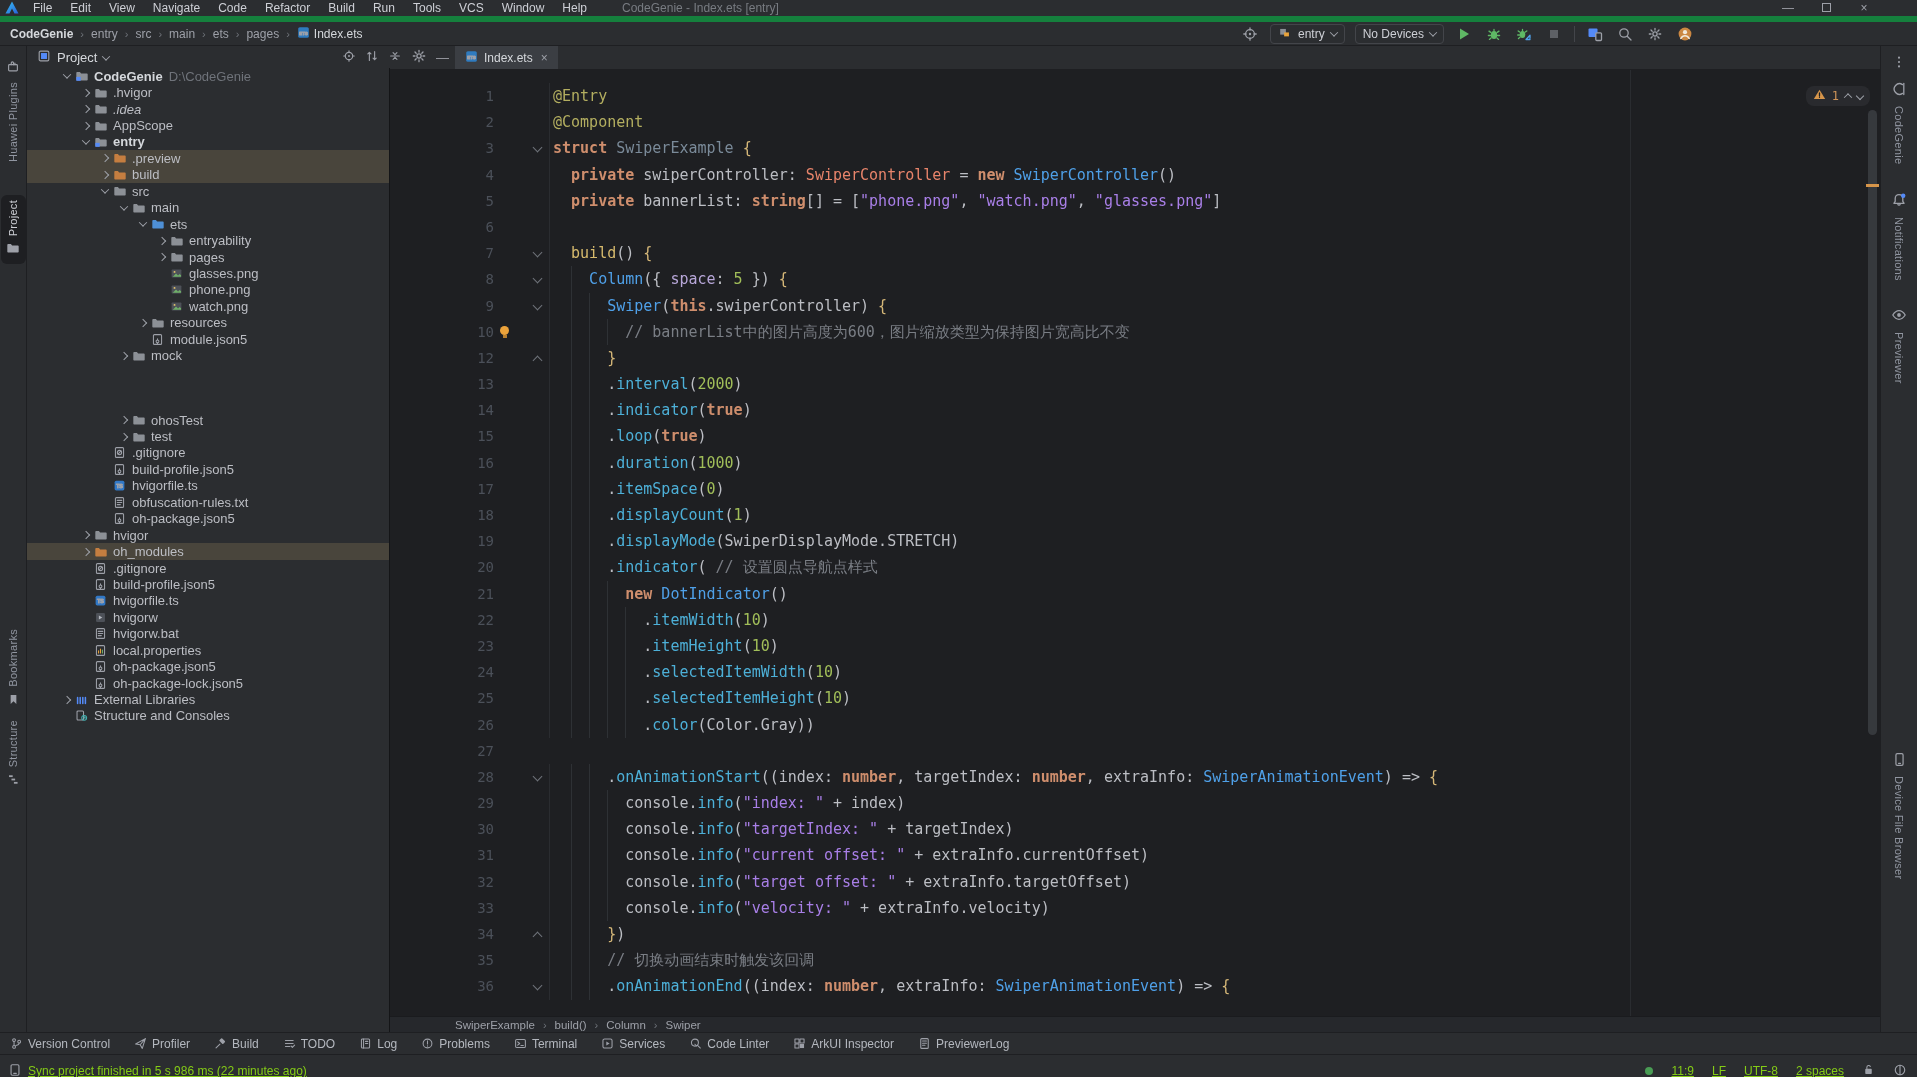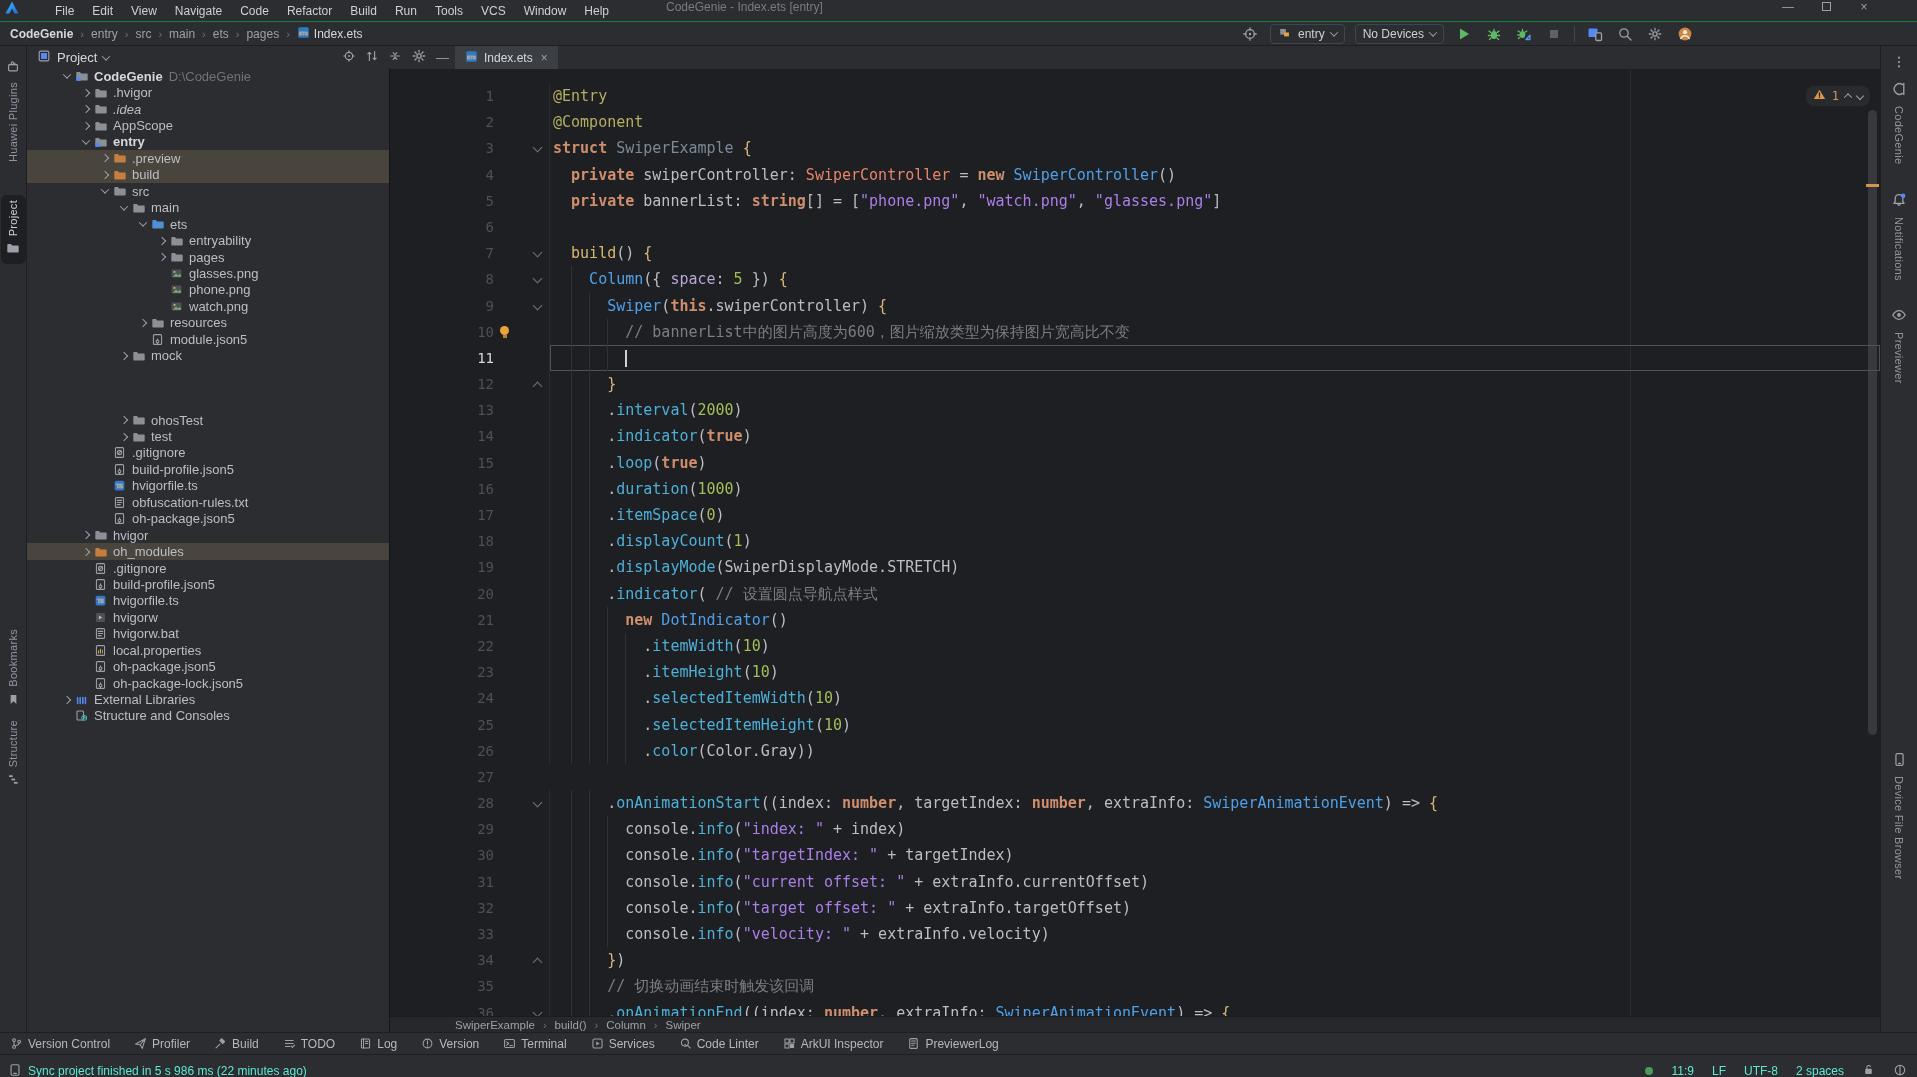--- a/index.html
+++ b/index.html
@@ -1,22 +1,22 @@
 <!DOCTYPE html>
 <html><head>
 <meta charset="utf-8">
 <style>
   * { margin:0; padding:0; box-sizing:border-box; }
   html,body { width:1917px; height:1077px; overflow:hidden; background:#1E1F22;
     font-family:"Liberation Sans", sans-serif; -webkit-font-smoothing:antialiased; }
   .app { width:1917px; height:1077px; display:flex; flex-direction:column; color:#BCBEC4; }
 
   
-  .titlebar { height:22px; background:#2B2D30; display:flex; align-items:flex-start; flex:0 0 22px;
-    border-bottom:1px solid #15803d;gap:22px; }
+  .titlebar { height:22px; background:#2B2D30; display:flex; align-items:center; flex:0 0 22px;
+    border-bottom:6px solid #15803d; }
   .applogo { width:24px; display:flex; justify-content:center; }
   .menus { display:flex; height:100%; align-items:center; }
   .menu-item { padding:0 9px; font-size:12px; color:#CED0D6; height:100%; display:flex; align-items:center; cursor:default; }
   .wtitle { font-size:12px; color:#787C82; margin-left:26px; }
   .winbtns { margin-left:auto; display:flex; align-items:center; gap:24px; padding-right:46px; }
   .winbtn { color:#9DA0A8; font-size:12px; width:14px; text-align:center; }
   .winbtn .sq { display:inline-block; width:9px; height:9px; border:1px solid #9DA0A8; }
 
   
   .row2 { height:24px; flex:0 0 24px; background:#2B2D30; display:flex; align-items:center;
@@ -109,21 +109,21 @@
   .minichv.d { transform:rotate(45deg); }
 
   .ebreadcrumb { height:16px; flex:0 0 16px; background:#26282C; display:flex; align-items:center;
     gap:8px; font-size:11.5px; color:#9DA0A8; padding-left:65px; border-top:1px solid #1A1B1E; }
 
   
   .bottombar { height:22px; flex:0 0 22px; background:#2B2D30; border-top:1px solid #1E1F22;
     display:flex; align-items:center; gap:24px; padding-left:10px; font-size:12px; color:#B4B8BF; }
   .bbitem { display:flex; align-items:center; gap:5px; }
   .statusbar { height:23px; flex:0 0 23px; background:#2B2D30; border-top:1px solid #1E1F22;
-    display:flex; align-items:center; font-size:12px; color:#5eead4; padding:10px 10px 0 8px; }
+    display:flex; align-items:center; font-size:12px; color:#84cc16; padding:10px 10px 0 8px;text-decoration:underline; }
   .statusbar .msg { margin-left:6px; }
   .st-right { margin-left:auto; display:flex; align-items:center; gap:18px; }
   .gdot { width:8px; height:8px; border-radius:50%; background:#499C54; }
 </style>
 </head>
 <body>
 
 <div class="app">
 
   <div class="titlebar">
@@ -750,21 +750,20 @@
           <div class="code-line"><span class="ln">1</span><span class="foldslot"></span><span class="cw"><span style="padding-left: 0ch;"><span class="tk ann">@Entry</span></span></span></div>
               <div class="code-line"><span class="ln">2</span><span class="foldslot"></span><span class="cw"><span style="padding-left: 0ch;"><span class="tk ann">@Component</span></span></span></div>
               <div class="code-line"><span class="ln">3</span><span class="foldslot"><span class="fold down"></span></span><span class="cw"><span style="padding-left: 0ch;"><span class="tk k">struct </span><span class="tk decl">SwiperExample </span><span class="tk br">{</span></span></span></div>
               <div class="code-line"><span class="ln">4</span><span class="foldslot"></span><span class="cw"><span style="padding-left: 2ch;"><span class="tk k">private </span><span class="tk pl">swiperController: </span><span class="tk typ">SwiperController</span><span class="tk pl"> = </span><span class="tk k">new </span><span class="tk cls">SwiperController</span><span class="tk pl">()</span></span></span></div>
               <div class="code-line"><span class="ln">5</span><span class="foldslot"></span><span class="cw"><span style="padding-left: 2ch;"><span class="tk k">private </span><span class="tk pl">bannerList: </span><span class="tk k">string</span><span class="tk pl">[] = [</span><span class="tk str">"phone.png"</span><span class="tk pl">, </span><span class="tk str">"watch.png"</span><span class="tk pl">, </span><span class="tk str">"glasses.png"</span><span class="tk pl">]</span></span></span></div>
               <div class="code-line"><span class="ln">6</span><span class="foldslot"></span><span class="cw"><span style="padding-left: 0ch;"></span></span></div>
               <div class="code-line"><span class="ln">7</span><span class="foldslot"><span class="fold down"></span></span><span class="cw"><span style="padding-left: 2ch;"><span class="tk fn">build</span><span class="tk pl">() </span><span class="tk br">{</span></span></span></div>
               <div class="code-line"><span class="ln">8</span><span class="foldslot"><span class="fold down"></span></span><span class="cw"><i class="g" style="left: calc(2ch + 3px);"></i><span style="padding-left: 4ch;"><span class="tk cls">Column</span><span class="tk pl">({ </span><span class="tk pr">space</span><span class="tk pl">: </span><span class="tk num">5</span><span class="tk pl"> }) </span><span class="tk br">{</span></span></span></div>
               <div class="code-line"><span class="ln">9</span><span class="foldslot"><span class="fold down"></span></span><span class="cw"><i class="g" style="left: calc(2ch + 3px);"></i><i class="g" style="left: calc(4ch + 3px);"></i><span style="padding-left: 6ch;"><span class="tk cls">Swiper</span><span class="tk pl">(</span><span class="tk k">this</span><span class="tk pl">.swiperController) </span><span class="tk br">{</span></span></span></div>
               <div class="code-line"><span class="ln">10</span><span class="foldslot"><span class="bulb"></span></span><span class="cw"><i class="g" style="left: calc(2ch + 3px);"></i><i class="g" style="left: calc(4ch + 3px);"></i><i class="g" style="left: calc(6ch + 3px);"></i><span style="padding-left: 8ch;"><span class="tk cmt">// bannerList中的图片高度为600，图片缩放类型为保持图片宽高比不变</span></span></span></div>
-              <div class="code-line caret-line"><span class="ln">11</span><span class="foldslot"></span><span class="cw"><i class="g" style="left: calc(2ch + 3px);"></i><i class="g" style="left: calc(4ch + 3px);"></i><i class="g" style="left: calc(6ch + 3px);"></i><span style="padding-left: 8ch;"></span><span class="caret-bar"></span></span></div>
               <div class="code-line"><span class="ln">12</span><span class="foldslot"><span class="fold up"></span></span><span class="cw"><i class="g" style="left: calc(2ch + 3px);"></i><i class="g" style="left: calc(4ch + 3px);"></i><span style="padding-left: 6ch;"><span class="tk br">}</span></span></span></div>
               <div class="code-line"><span class="ln">13</span><span class="foldslot"></span><span class="cw"><i class="g" style="left: calc(2ch + 3px);"></i><i class="g" style="left: calc(4ch + 3px);"></i><span style="padding-left: 6ch;"><span class="tk pl">.</span><span class="tk m">interval</span><span class="tk pl">(</span><span class="tk num">2000</span><span class="tk pl">)</span></span></span></div>
               <div class="code-line"><span class="ln">14</span><span class="foldslot"></span><span class="cw"><i class="g" style="left: calc(2ch + 3px);"></i><i class="g" style="left: calc(4ch + 3px);"></i><span style="padding-left: 6ch;"><span class="tk pl">.</span><span class="tk m">indicator</span><span class="tk pl">(</span><span class="tk k">true</span><span class="tk pl">)</span></span></span></div>
               <div class="code-line"><span class="ln">15</span><span class="foldslot"></span><span class="cw"><i class="g" style="left: calc(2ch + 3px);"></i><i class="g" style="left: calc(4ch + 3px);"></i><span style="padding-left: 6ch;"><span class="tk pl">.</span><span class="tk m">loop</span><span class="tk pl">(</span><span class="tk k">true</span><span class="tk pl">)</span></span></span></div>
               <div class="code-line"><span class="ln">16</span><span class="foldslot"></span><span class="cw"><i class="g" style="left: calc(2ch + 3px);"></i><i class="g" style="left: calc(4ch + 3px);"></i><span style="padding-left: 6ch;"><span class="tk pl">.</span><span class="tk m">duration</span><span class="tk pl">(</span><span class="tk num">1000</span><span class="tk pl">)</span></span></span></div>
               <div class="code-line"><span class="ln">17</span><span class="foldslot"></span><span class="cw"><i class="g" style="left: calc(2ch + 3px);"></i><i class="g" style="left: calc(4ch + 3px);"></i><span style="padding-left: 6ch;"><span class="tk pl">.</span><span class="tk m">itemSpace</span><span class="tk pl">(</span><span class="tk num">0</span><span class="tk pl">)</span></span></span></div>
               <div class="code-line"><span class="ln">18</span><span class="foldslot"></span><span class="cw"><i class="g" style="left: calc(2ch + 3px);"></i><i class="g" style="left: calc(4ch + 3px);"></i><span style="padding-left: 6ch;"><span class="tk pl">.</span><span class="tk m">displayCount</span><span class="tk pl">(</span><span class="tk num">1</span><span class="tk pl">)</span></span></span></div>
               <div class="code-line"><span class="ln">19</span><span class="foldslot"></span><span class="cw"><i class="g" style="left: calc(2ch + 3px);"></i><i class="g" style="left: calc(4ch + 3px);"></i><span style="padding-left: 6ch;"><span class="tk pl">.</span><span class="tk m">displayMode</span><span class="tk pl">(SwiperDisplayMode.STRETCH)</span></span></span></div>
               <div class="code-line"><span class="ln">20</span><span class="foldslot"></span><span class="cw"><i class="g" style="left: calc(2ch + 3px);"></i><i class="g" style="left: calc(4ch + 3px);"></i><span style="padding-left: 6ch;"><span class="tk pl">.</span><span class="tk m">indicator</span><span class="tk pl">( </span><span class="tk cmt">// 设置圆点导航点样式</span></span></span></div>
               <div class="code-line"><span class="ln">21</span><span class="foldslot"></span><span class="cw"><i class="g" style="left: calc(2ch + 3px);"></i><i class="g" style="left: calc(4ch + 3px);"></i><i class="g" style="left: calc(6ch + 3px);"></i><span style="padding-left: 8ch;"><span class="tk k">new </span><span class="tk cls">DotIndicator</span><span class="tk pl">()</span></span></span></div>
@@ -883,21 +882,21 @@
         </span>
         <span>Log</span>
       </span>
       <span class="bbitem">
         <span style="display: flex;">
           <svg width="13" height="13" viewBox="0 0 16 16" fill="none" stroke="#9DA0A8" stroke-width="1.3" stroke-linecap="round" stroke-linejoin="round">
             <circle cx="8" cy="8" r="5.4"></circle>
             <path d="M8 4.8v3.8M8 10.9v.3"></path>
           </svg>
         </span>
-        <span>Version</span>
+        <span>Problems</span>
       </span>
       <span class="bbitem">
         <span style="display: flex;">
           <svg width="13" height="13" viewBox="0 0 16 16" fill="none" stroke="#9DA0A8" stroke-width="1.3" stroke-linecap="round" stroke-linejoin="round">
             <rect x="2" y="3" width="12" height="10" rx="1.4"></rect>
             <path d="M4.5 6 7 8 4.5 10M8.5 10.5h3"></path>
           </svg>
         </span>
         <span>Terminal</span>
       </span>

